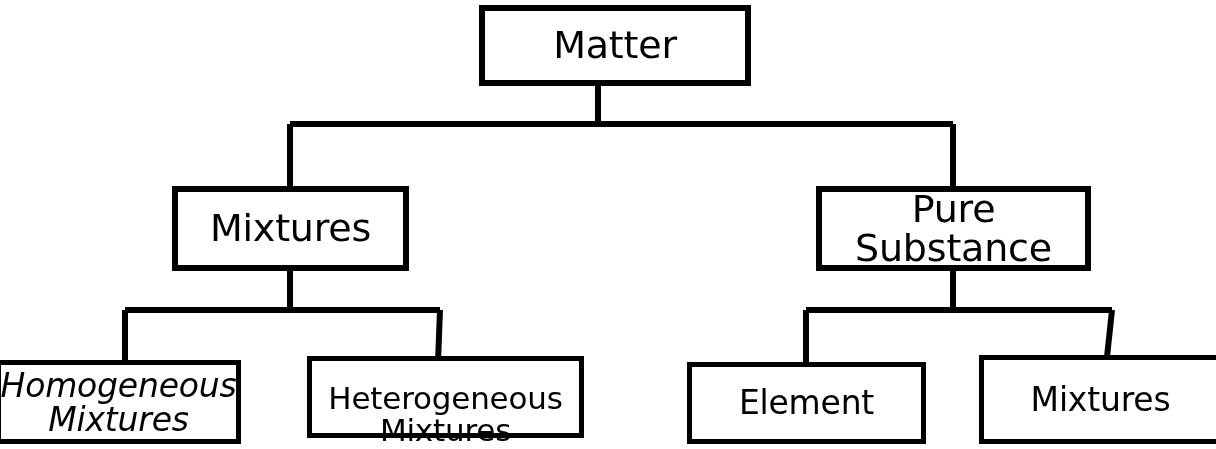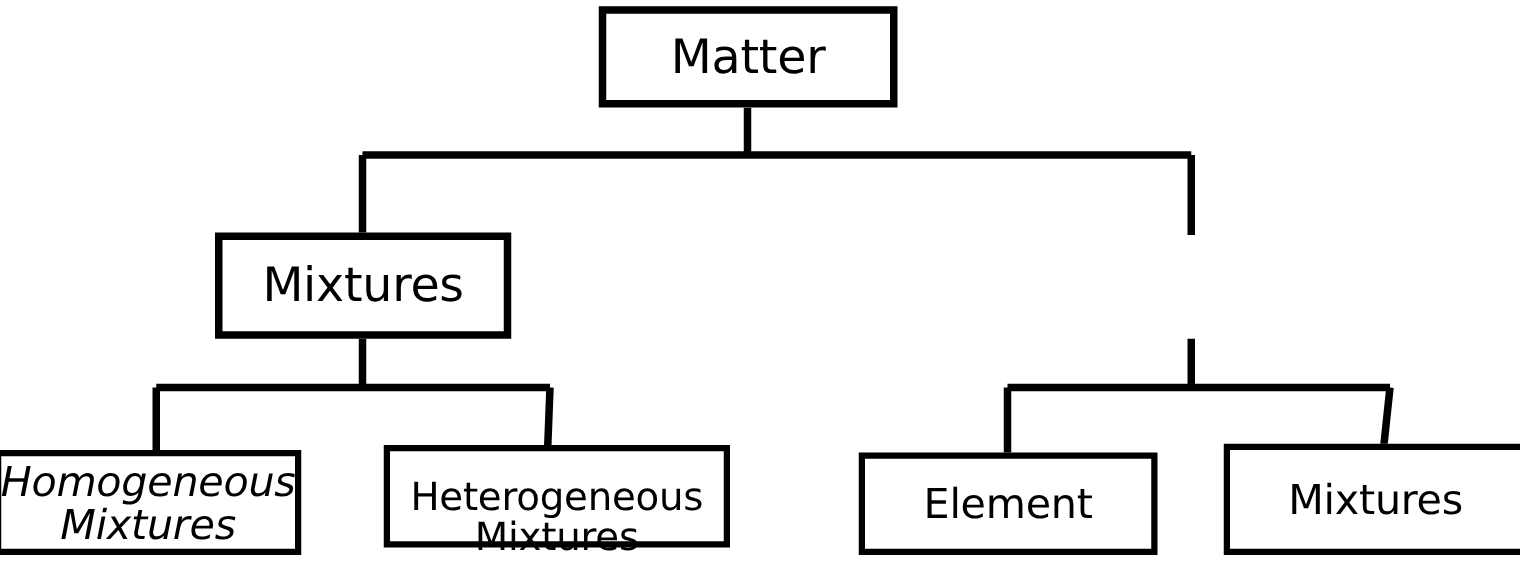--- a/index.html
+++ b/index.html
@@ -37,21 +37,21 @@
   .node .label {
     display: block;
     line-height: 1.02;
     white-space: pre-line;
     letter-spacing: -0.2px;
   }
   
   #node-matter {
     left: 479px;
     top: 5px;
-    width: 239px;
+    width: 272px;
     height: 81px;
     border-width: 6px;
   }
   #node-matter .label { font-size: 38px; }
 
   
   #node-mixtures {
     left: 172px;
     top: 186px;
     width: 237px;
@@ -136,20 +136,23 @@
   </svg>
 
   <div class="node" id="node-matter">
     <span class="label">Matter</span>
   </div>
 
   <div class="node" id="node-mixtures">
     <span class="label">Mixtures</span>
   </div>
 
+  <div class="node" id="node-pure-substance">
+    <span class="label">Pure Substance</span>
+  </div>
 
   <div class="node" id="node-homogeneous">
     <span class="label">Homogeneous
 Mixtures</span>
   </div>
 
   <div class="node" id="node-heterogeneous">
     <span class="label">Heterogeneous
 Mixtures</span>
   </div>

